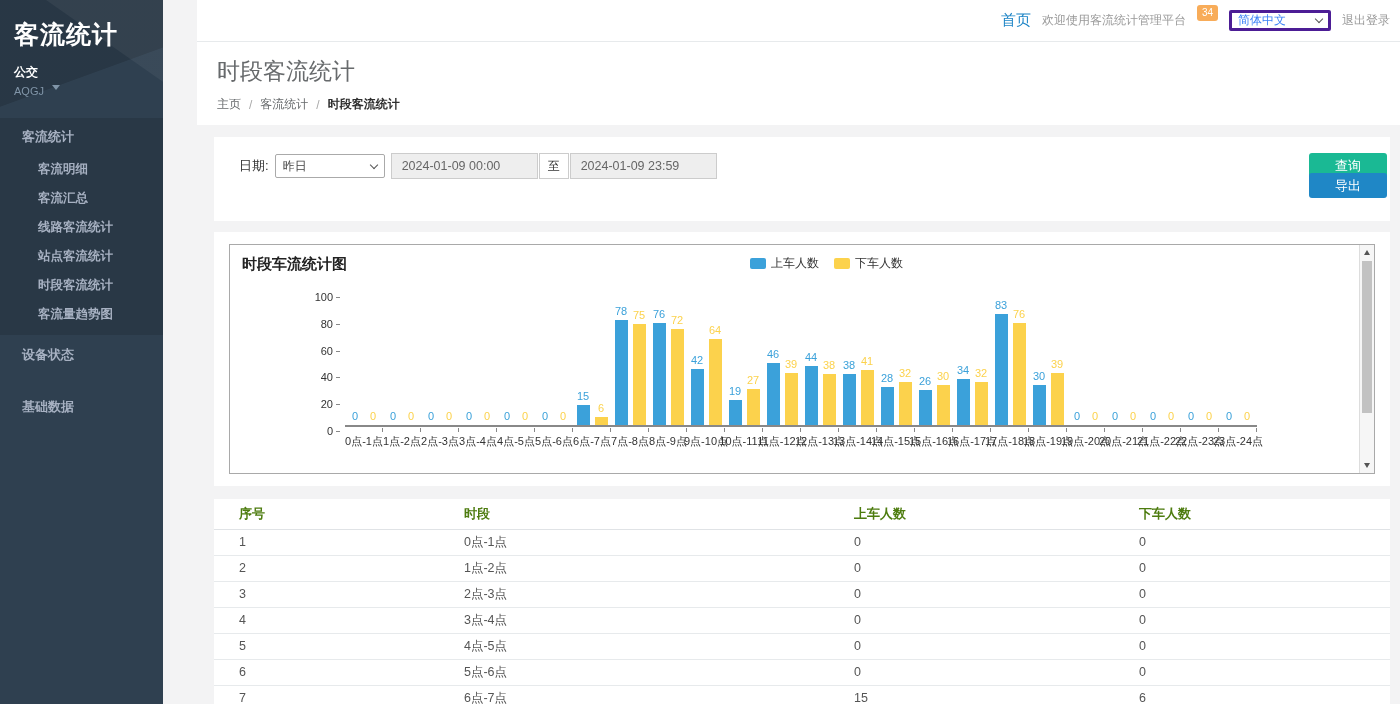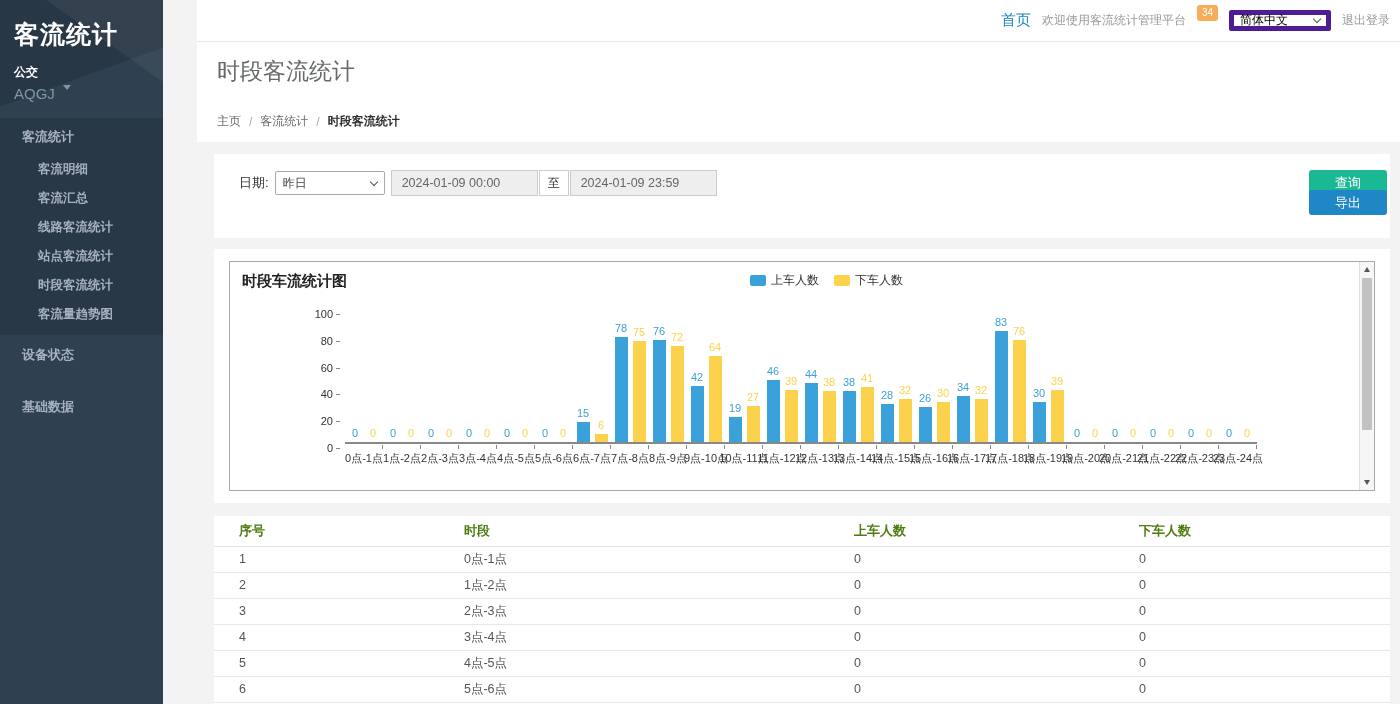--- a/index.html
+++ b/index.html
@@ -9,45 +9,45 @@
 
   
   .sidebar { width:163px; flex:none; background:#2f4050; color:#a7b1c2; }
   .brand-area { height:118px; padding:18px 14px 0 14px;
     background:
       linear-gradient(215deg, rgba(255,255,255,0.05) 0 35%, transparent 35.5%),
       linear-gradient(160deg, rgba(0,0,0,0.14) 0 60%, transparent 60.5%),
       #2f4050; }
   .brand { font-size:25px; font-weight:bold; color:#fff; letter-spacing:1px; }
   .org { margin-top:13px; font-size:12px; font-weight:bold; color:#fff; }
-  .user { margin-top:4px; font-size:15px; color:#8095a8; display:flex; gap:8px; }
+  .user { margin-top:4px; font-size:11px; color:#8095a8; display:flex; gap:8px; }
   .caret-down { width:0; height:0; border-left:4px solid transparent; border-right:4px solid transparent; border-top:5px solid #8095a8; display:inline-block; }
   .nav-section.open { background:#293846; }
   .nav-parent { padding:10px 14px 9px 22px; font-size:13px; font-weight:600; color:#a7b1c2; cursor:pointer; }
   .submenu { padding-bottom:6px; }
   .submenu-item { padding:6px 10px 6px 38px; font-size:12.5px; font-weight:600; color:#a7b1c2; cursor:pointer; }
   .nav-item { padding:11px 14px 11px 22px; font-size:13px; font-weight:600; color:#a7b1c2; cursor:pointer; }
   .nav-item.spaced { margin-top:12px; }
 
   
   .main { flex:1; display:flex; flex-direction:column; min-width:0;padding-left:34px; }
 
   .topbar { height:42px; flex:none; background:#fff; border-bottom:1px solid #e7eaec;
     display:flex; align-items:center; justify-content:flex-end; padding:0 10px; gap:11px; }
   .home-link { color:#1c84c6; font-size:15px; cursor:pointer; }
   .welcome { color:#999; font-size:12px; }
   .badge { background:#f8ac59; color:#fff; font-size:10px; line-height:1; padding:3px 5px; border-radius:3px; transform:translateY(-8px); }
-  .lang-select { width:102px; height:21px; border:5px solid #4c1d95; border-radius:2px; background:#fff;
-    font-size:12px; color:#000000; display:flex; align-items:center; justify-content:space-between; padding:0 6px; cursor:pointer; }
+  .lang-select { width:102px; height:21px; border:3px solid #4c1d95; border-radius:2px; background:#fff;
+    font-size:12px; color:#3b82f6; display:flex; align-items:center; justify-content:space-between; padding:0 6px; cursor:pointer; }
   .chev { width:6px; height:6px; border-right:1.5px solid #555; border-bottom:1.5px solid #555; transform:rotate(45deg); margin-top:-3px; flex:none; }
   .logout { color:#999; font-size:12px; cursor:pointer; }
 
   .page-heading { background:#fff; padding:14px 0 12px 20px; }
   .page-title { font-size:23px; color:#676a6c; font-weight:400; }
-  .breadcrumb { margin-top:26px; font-size:12px; color:#676a6c; display:flex; gap:8px; align-items:center; }
+  .breadcrumb { margin-top:9px; font-size:12px; color:#676a6c; display:flex; gap:8px; align-items:center; }
   .crumb { color:#676a6c; cursor:pointer; }
   .crumb-sep { color:#aaa; }
   .crumb-last { font-weight:bold; color:#2f2f2f; }
 
   .content { padding:0 10px 0 17px; }
   .card { background:#fff; }
 
   
   .filter-card { margin-top:12px; height:84px; position:relative; padding:16px 0 0 25px; }
   .f-row { display:flex; align-items:center; }

